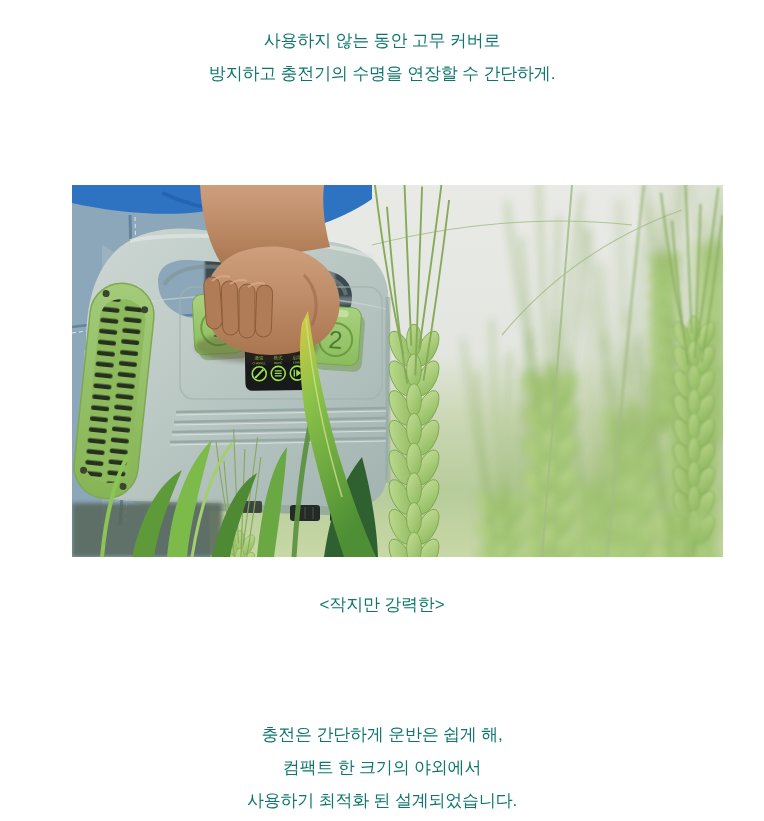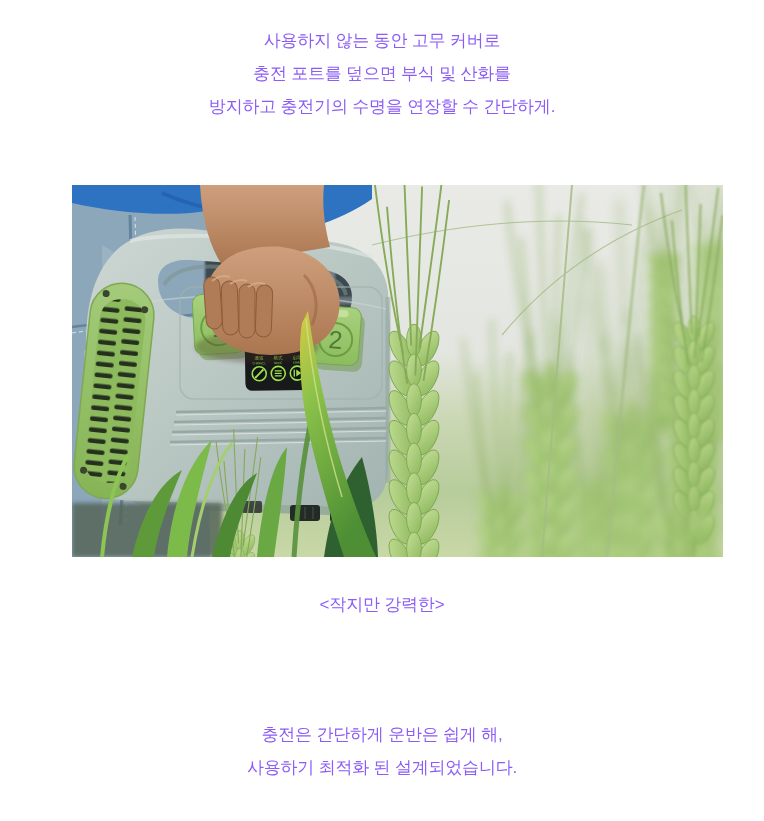--- a/index.html
+++ b/index.html
@@ -1,38 +1,37 @@
 <!DOCTYPE html>
 <html><head>
 <meta charset="utf-8">
 <style>
   html,body{margin:0;padding:0;background:#ffffff;}
   .page{
     position:relative;width:764px;height:821px;background:#ffffff;
-    font-family:"Liberation Sans",sans-serif;color:#8b5cf6;overflow:hidden;
+    font-family:"Liberation Sans",sans-serif;color:#0f766e;overflow:hidden;
   }
   .text-block{position:absolute;left:0;width:764px;text-align:center;
     font-size:17px;line-height:33px;font-weight:400;letter-spacing:-0.2px;}
   .intro{top:24px;}
   .caption{top:568px;margin-top:20px;}
   .para2{top:628px;}
   .para3{top:718px;}
   .product-photo{
     position:absolute;left:72px;top:185px;width:651px;height:372px;overflow:hidden;
   }
   .product-photo svg{display:block;}
 </style>
 </head>
 <body>
 
 <div class="page">
 
   <div class="text-block intro">
     <div>사용하지 않는 동안 고무 커버로</div>
-    <div>충전 포트를 덮으면 부식 및 산화를</div>
     <div>방지하고 충전기의 수명을 연장할 수 간단하게.</div>
   </div>
 
   <div class="product-photo">
     <svg width="651" height="372" viewBox="0 0 651 372" xmlns="http://www.w3.org/2000/svg">
       <defs>
         <linearGradient id="skyField" x1="0" y1="0" x2="0" y2="1">
           <stop offset="0" stop-color="#e9eae6"></stop>
           <stop offset="0.45" stop-color="#e3e6e0"></stop>
           <stop offset="0.62" stop-color="#ccd8b6"></stop>
@@ -314,16 +313,17 @@
     </svg>
   </div>
 
   <div class="text-block caption">&lt;작지만 강력한&gt;</div>
 
   <div class="text-block para2">
   </div>
 
   <div class="text-block para3">
     <div>충전은 간단하게 운반은 쉽게 해,</div>
+    <div>컴팩트 한 크기의 야외에서</div>
     <div>사용하기 최적화 된 설계되었습니다.</div>
   </div>
 
 </div>
 
 </body></html>

